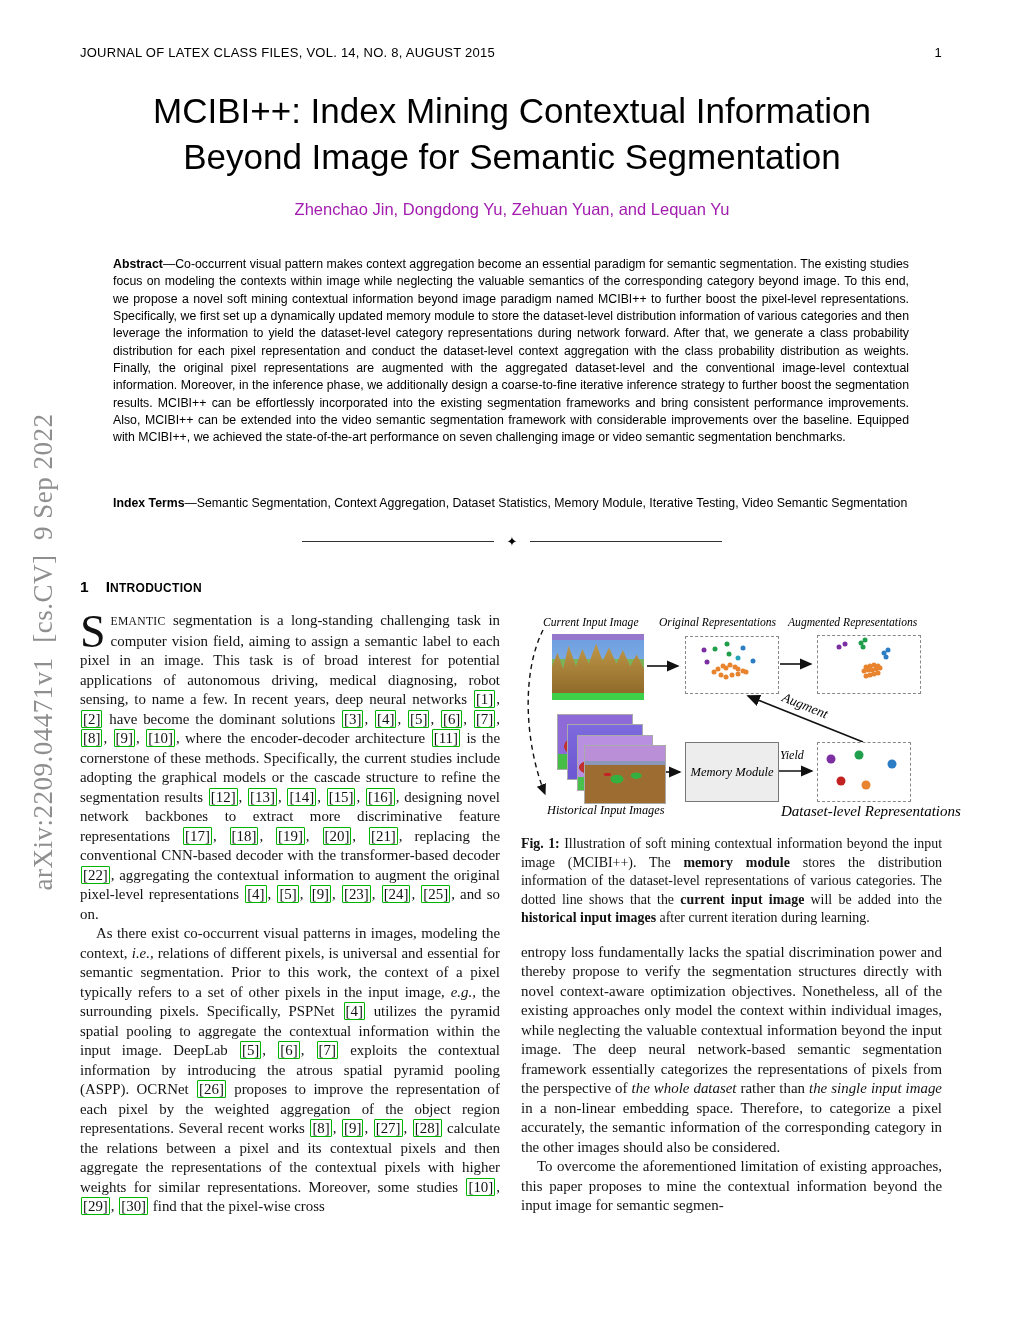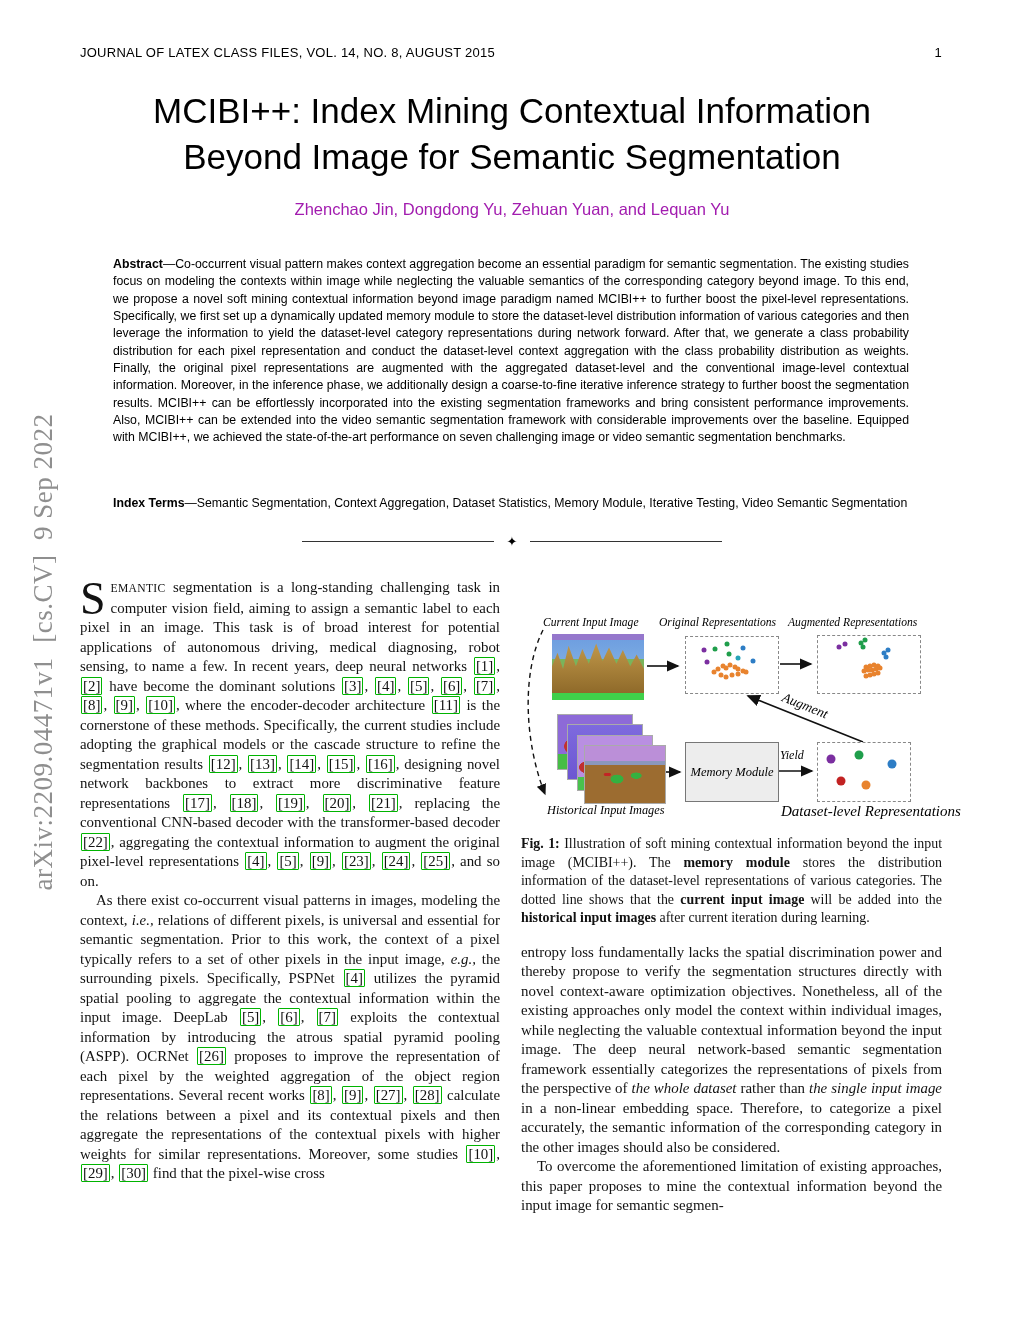--- a/index.html
+++ b/index.html
@@ -149,20 +149,21 @@
     <span class="blabel">Index Terms</span><span>—Semantic Segmentation, Context Aggregation, Dataset Statistics, Memory Module, Iterative Testing, Video Semantic Segmentation</span>
   </div>
 
   <div class="separator">
     <span class="sepline"></span>
     <span class="diamond">✦</span>
     <span class="sepline"></span>
   </div>
 
   <div class="col col-left">
+    <h2 class="sec-head"><span class="sec-num">1</span><span class="sec-title">I<span class="seg-sc">NTRODUCTION</span></span></h2>
 
     <p class="body-par"><span class="dropcap">S</span><span><span class="seg-sc">EMANTIC</span> segmentation is a long-standing challenging task in computer vision field, aiming to assign a semantic label to each pixel in an image. This task is of broad interest for potential applications of autonomous driving, medical diagnosing, robot sensing, to name a few. In recent years, deep neural networks <span class="seg-c">[1]</span>, <span class="seg-c">[2]</span> have become the dominant solutions <span class="seg-c">[3]</span>, <span class="seg-c">[4]</span>, <span class="seg-c">[5]</span>, <span class="seg-c">[6]</span>, <span class="seg-c">[7]</span>, <span class="seg-c">[8]</span>, <span class="seg-c">[9]</span>, <span class="seg-c">[10]</span>, where the encoder-decoder architecture <span class="seg-c">[11]</span> is the cornerstone of these methods. Specifically, the current studies include adopting the graphical models or the cascade structure to refine the segmentation results <span class="seg-c">[12]</span>, <span class="seg-c">[13]</span>, <span class="seg-c">[14]</span>, <span class="seg-c">[15]</span>, <span class="seg-c">[16]</span>, designing novel network backbones to extract more discriminative feature representations <span class="seg-c">[17]</span>, <span class="seg-c">[18]</span>, <span class="seg-c">[19]</span>, <span class="seg-c">[20]</span>, <span class="seg-c">[21]</span>, replacing the conventional CNN-based decoder with the transformer-based decoder <span class="seg-c">[22]</span>, aggregating the contextual information to augment the original pixel-level representations <span class="seg-c">[4]</span>, <span class="seg-c">[5]</span>, <span class="seg-c">[9]</span>, <span class="seg-c">[23]</span>, <span class="seg-c">[24]</span>, <span class="seg-c">[25]</span>, and so on.</span></p>
 
     <p class="body-par indent">As there exist co-occurrent visual patterns in images, modeling the context, <span class="seg-i">i.e.,</span> relations of different pixels, is universal and essential for semantic segmentation. Prior to this work, the context of a pixel typically refers to a set of other pixels in the input image, <span class="seg-i">e.g.,</span> the surrounding pixels. Specifically, PSPNet <span class="seg-c">[4]</span> utilizes the pyramid spatial pooling to aggregate the contextual information within the input image. DeepLab <span class="seg-c">[5]</span>, <span class="seg-c">[6]</span>, <span class="seg-c">[7]</span> exploits the contextual information by introducing the atrous spatial pyramid pooling (ASPP). OCRNet <span class="seg-c">[26]</span> proposes to improve the representation of each pixel by the weighted aggregation of the object region representations. Several recent works <span class="seg-c">[8]</span>, <span class="seg-c">[9]</span>, <span class="seg-c">[27]</span>, <span class="seg-c">[28]</span> calculate the relations between a pixel and its contextual pixels and then aggregate the representations of the contextual pixels with higher weights for similar representations. Moreover, some studies <span class="seg-c">[10]</span>, <span class="seg-c">[29]</span>, <span class="seg-c">[30]</span> find that the pixel-wise cross</p>
   </div>
 
   <div class="col col-right">
 
     <div class="fig">
 

